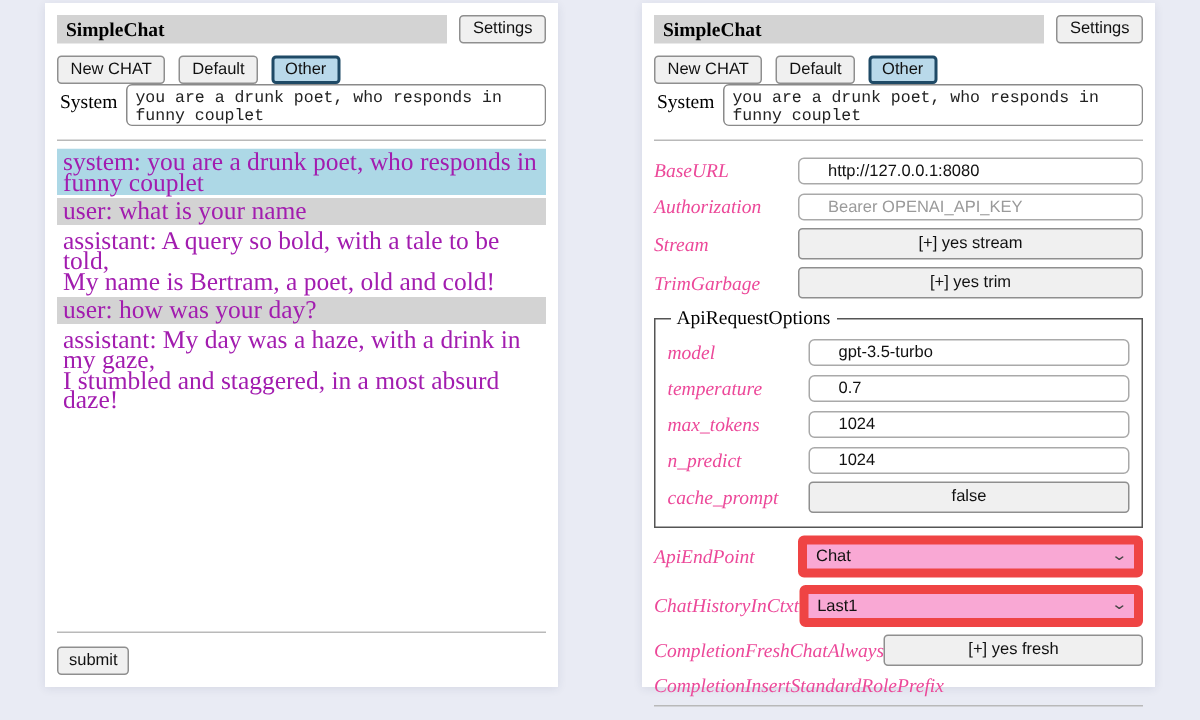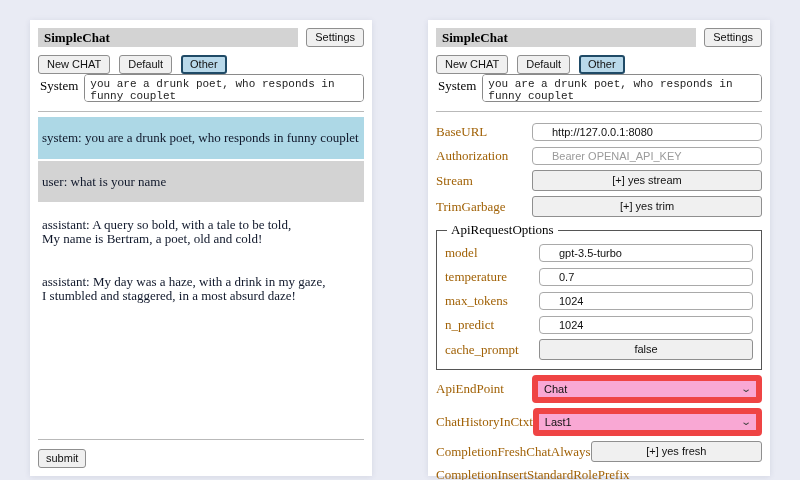--- a/index.html
+++ b/index.html
@@ -4,21 +4,21 @@
 <style>
   * { margin:0; padding:0; box-sizing:border-box; }
   html,body { width:800px; height:480px; }
   body {
     background:#e9ebf4;
     font-family:"Liberation Serif", serif;
     position:relative;
     overflow:hidden;
   }
   .panel {
-    position:absolute; top:20px; width:342px; height:456px;
+    position:absolute; top:2px; width:342px; height:456px;
     background:#ffffff; padding:8px;
     box-shadow:0 1px 6px rgba(40,50,90,0.10);
     display:flex; flex-direction:column;
   }
   .panel.left  { left:30px; }
   .panel.right { left:428px; }
 
   .header-row { display:flex; align-items:stretch; }
   .title-bar {
     flex:1; background:#d3d3d3; padding:2px 6px;
@@ -42,34 +42,34 @@
     flex:1; height:28px; resize:none;
     font-family:"Liberation Mono", monospace; font-size:11px;
     border:1px solid #8a8a8a; border-radius:4px; padding:3px 5px;
     color:#222; outline:none;
   }
   hr.sep { border:none; border-top:1px solid #b9b9b9; margin:9px 0 3px 0; }
 
   
   .chat-area { flex:1; overflow:hidden; margin-top:2px; }
   .msg {
-    font-size:13px; line-height:13.5px; padding:14px 4px; margin-bottom:2px;
-    white-space:pre-line; color:#0f172a;
+    font-size:17px; line-height:13.5px; padding:2px 4px; margin-bottom:2px;
+    white-space:pre-line; color:#a21caf;
   }
   .msg.system    { background:#add8e6; }
   .msg.user      { background:#d3d3d3; }
   .msg.assistant { background:#ffffff; }
 
   
   .settings-area { margin-top:2px; }
   .srow {
     display:flex; justify-content:space-between; align-items:center;
     margin:5px 0;
   }
-  .srow .lbl { font-size:13px; color:#a16207; }
+  .srow .lbl { font-size:13px; color:#ec4899;font-style:italic; }
   .ctl { width:230px; }
   .fieldset .ctl { width:214px; }
   input.txt {
     width:100%; font-family:"Liberation Sans", sans-serif; font-size:11px;
     border:1px solid #a9a9a9; border-radius:4px; padding:2px 19px; color:#111;
     outline:none;
   }
   input.txt::placeholder { color:#9a9a9a; }
   .toggle-btn { width:100%; padding:3px 5px; border-radius:3px; }
   .select {
@@ -117,20 +117,21 @@
     <textarea spellcheck="false" style="">you are a drunk poet, who responds in funny couplet</textarea>
   </div>
 
   <hr class="sep">
 
   <div class="chat-area">
     <div class="msg system">system: you are a drunk poet, who responds in funny couplet</div>
     <div class="msg user">user: what is your name</div>
     <div class="msg assistant">assistant: A query so bold, with a tale to be told,
 My name is Bertram, a poet, old and cold!</div>
+    <div class="msg user">user: how was your day?</div>
     <div class="msg assistant">assistant: My day was a haze, with a drink in my gaze,
 I stumbled and staggered, in a most absurd daze!</div>
   </div>
 
   <hr class="sep-bottom">
   <div class="query-row">
     <button class="submit-btn">submit</button>
   </div>
 </div>
 

